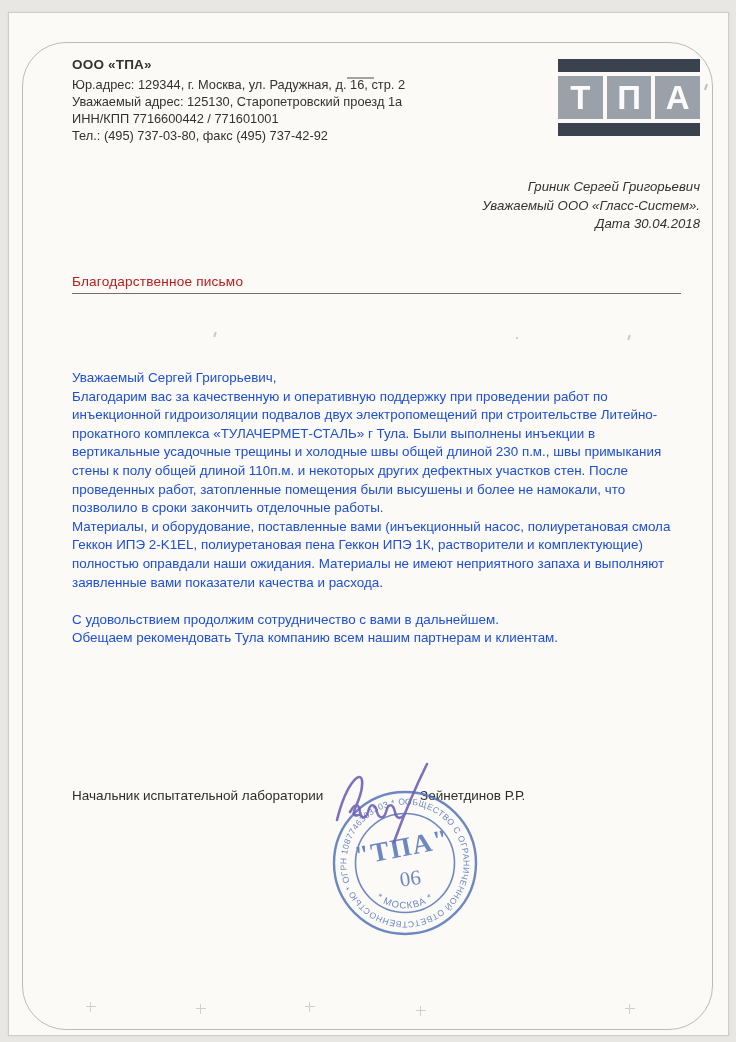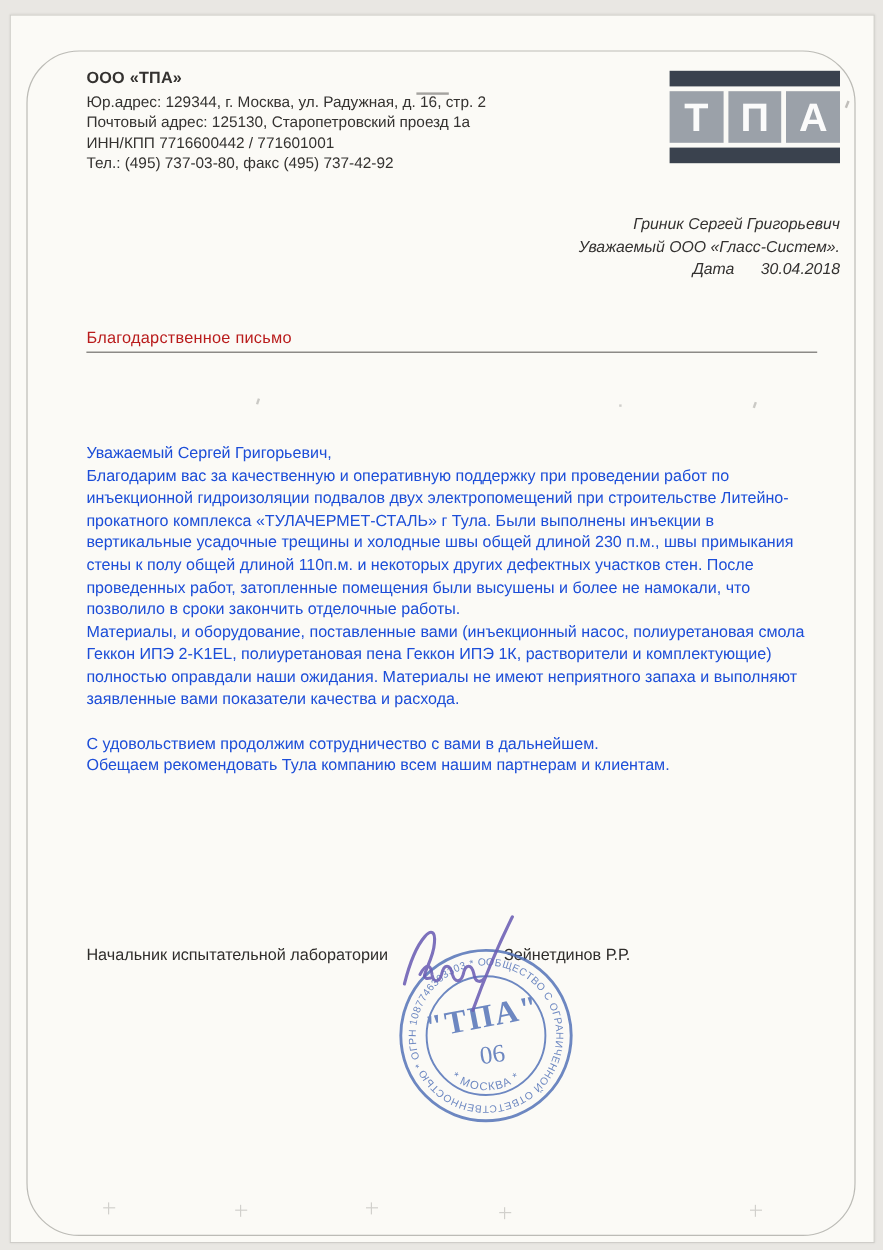--- a/index.html
+++ b/index.html
@@ -36,21 +36,21 @@
   .logo-box{
     flex:1;height:43px;background:#9ba1a9;
     display:flex;align-items:center;justify-content:center;
     color:#fbfbfb;font-weight:bold;font-size:33px;
   }
   
   .recipient{
     position:absolute;right:36px;top:178px;text-align:right;
     font-style:italic;font-size:13.2px;line-height:18.5px;color:#333130;
   }
-  .date-line .date-value{margin-left:22px;}
+  .date-line .date-value{margin-left:4px;}
   
   .letter-title{
     position:absolute;left:72px;top:274px;width:609px;
     font-size:13.6px;color:#b91c1c;
     border-bottom:1px solid #716f6b;
     padding-bottom:4px;letter-spacing:.2px;
   }
   
   .letter-body{
     position:absolute;left:72px;top:369px;width:612px;
@@ -84,21 +84,21 @@
 <body>
 
 <div class="scan-root">
 
   <div class="paper"></div>
   <div class="inner-frame"></div>
 
   <div class="header-block">
     <div class="company-name">ООО «ТПА»</div>
     <div>Юр.адрес: 129344, г. Москва,  ул. Радужная, д. 16, стр. 2</div>
-    <div>Почтовый адрес: 125130, Старопетровский проезд 1а</div>
+    <div>Уважаемый адрес: 125130, Старопетровский проезд 1а</div>
     <div>ИНН/КПП 7716600442 / 771601001</div>
     <div>Тел.: (495) 737-03-80, факс (495) 737-42-92</div>
   </div>
 
   <div class="logo">
     <div class="logo-bar"></div>
     <div class="logo-boxes">
       <div class="logo-box">Т</div>
       <div class="logo-box">П</div>
       <div class="logo-box">А</div>

